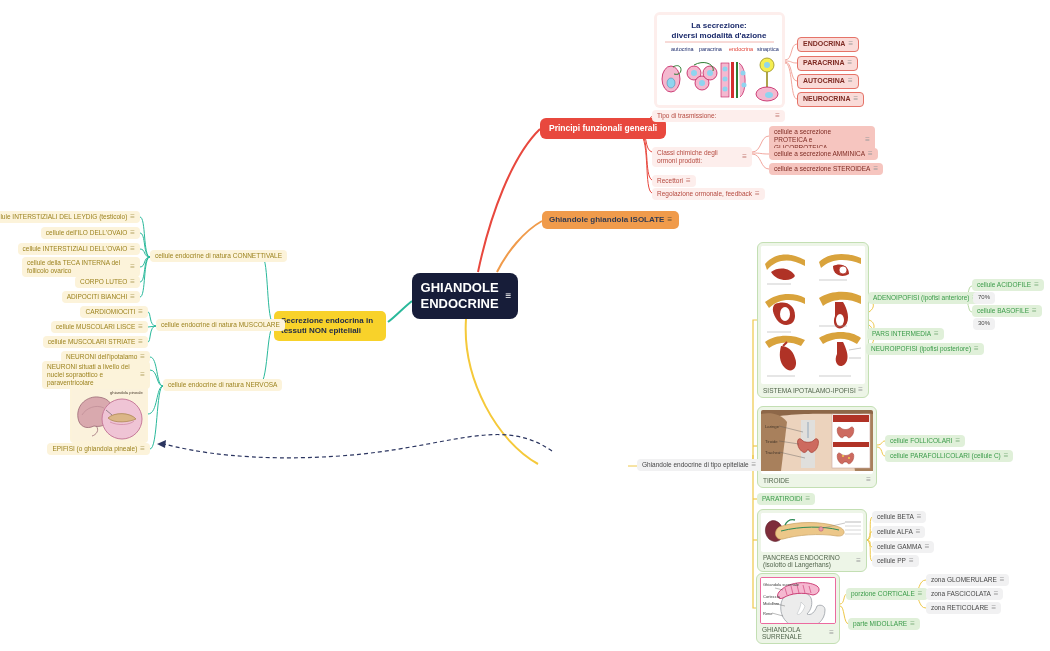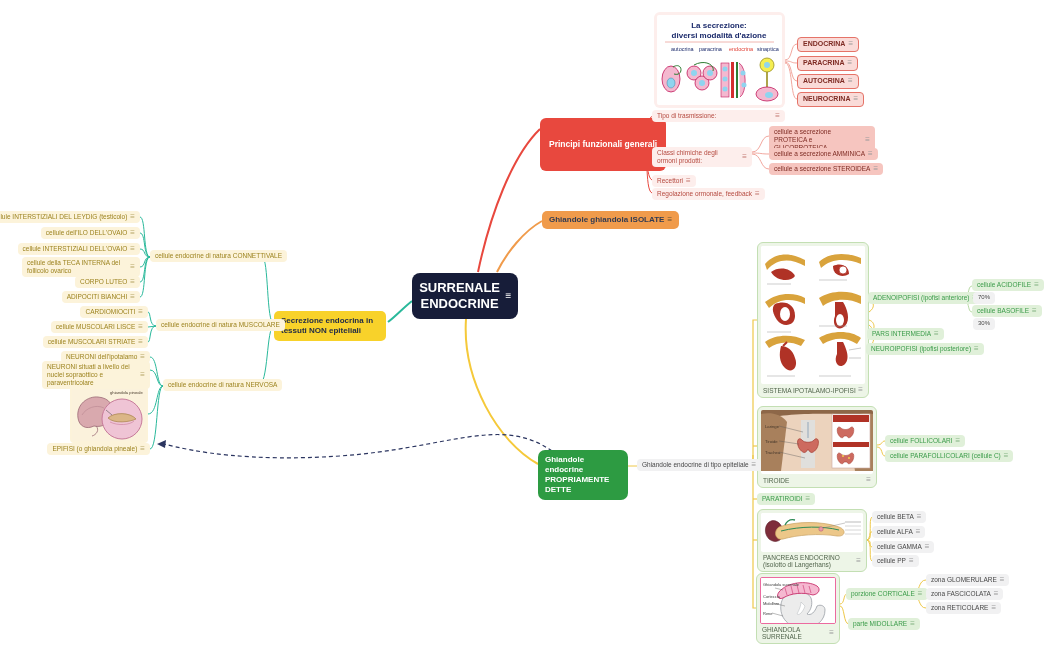--- a/index.html
+++ b/index.html
@@ -10,21 +10,21 @@
        border-radius: 4px; padding: 2px 5px; font-size: 6.5px; line-height: 1.25;
        white-space: nowrap; font-family: "Liberation Sans", sans-serif; }
   .wrap { white-space: normal; }
   .ni { color: #9a9a9a; font-size: 8px; line-height: 1; flex: 0 0 auto; font-weight: normal; }
   
   .center-node { left: 412px; top: 273px; width: 106px; height: 46px; background: #171d39;
        color: #fff; border-radius: 8px; font-size: 13px; font-weight: bold; justify-content: center;
        text-align: center; gap: 5px; }
   .center-node .ni { color: #fff; font-size: 10px; }
   .red-main { left: 540px; top: 118px; background: #e8483e; color: #fff; font-weight: bold;
-       font-size: 8.5px; padding: 21px 9px; border-radius: 6px; }
+       font-size: 8.5px; padding: 5px 9px; border-radius: 6px; }
   .red-leaf { background: #fdeeec; color: #b5493f; }
   .red-leaf .ni { color: #c47a73; }
   .pink-border { background: #fadbd8; border: 1px solid #e57368; color: #7e2b23; font-weight: bold; font-size: 7px; }
   .pink-solid { background: #f6c5bf; color: #7e2b23; }
   .orange-main { left: 542px; top: 211px; background: #f09b4b; color: #323b51; font-weight: bold;
        font-size: 8px; padding: 4px 7px; border-radius: 5px; }
   .orange-main .ni { color: #5b4a33; }
   .cream { background: #fcf3da; color: #9c831f; }
   .cream .ni { color: #b7a868; }
   .yellow-main { left: 274px; top: 311px; width: 112px; background: #f8d22a; color: #232d47;
@@ -111,21 +111,21 @@
     <path d="M840,606 C845,606 843,624 849,624" stroke="#eec84a" stroke-width="1" fill="none"></path>
     <path d="M914,593 C920,593 918,580 926,580" stroke="#eec84a" stroke-width="1" fill="none"></path>
     <path d="M914,594 L926,594" stroke="#eec84a" stroke-width="1" fill="none"></path>
     <path d="M914,595 C920,595 918,608 926,608" stroke="#eec84a" stroke-width="1" fill="none"></path>
 
     <path d="M552,451 C500,415 450,448 340,456 C250,462 195,452 164,444" stroke="#2b3560" stroke-width="1.2" stroke-dasharray="4 3" fill="none"></path>
     <polygon points="157,444 166,440 165,448" fill="#2b3560"></polygon>
   </svg>
 
   <div class="n center-node">
-    <span class="wrap" style="width:82px;">SURRENALE ENDOCRINE</span>
+    <span class="wrap" style="width:82px;">GHIANDOLE ENDOCRINE</span>
     <span class="ni">≡</span>
   </div>
 
   <div class="n red-main">
     <span>Principi funzionali generali</span>
   </div>
 
   <div class="img-node" style="left:654px; top:12px; width:131px; height:96px;">
     <div class="fig" style="width:125px; height:90px;">
       <svg width="125" height="90" viewBox="0 0 125 90">
@@ -292,23 +292,20 @@
       <path d="M36,30 C42,24 58,24 64,31 C58,34 42,36 36,30 Z" fill="#dbb687" stroke="#a8834f" stroke-width="0.7"></path>
       <path d="M38,34 C46,38 58,37 62,33" stroke="#c77b9a" stroke-width="0.6" fill="none"></path>
       <line x1="34" y1="22" x2="40" y2="27" stroke="#555" stroke-width="0.6"></line>
     </svg>
   </div>
   <div class="n cream" style="right:900px; top:443px;">
     <span>EPIFISI (o ghiandola pineale)</span>
       <span class="ni">≡</span>
   </div>
 
-  <div class="n green-main">
-    <span class="wrap">Ghiandole endocrine PROPRIAMENTE DETTE</span>
-  </div>
   <div class="n gray-leaf" style="left:637px; top:459px;">
     <span>Ghiandole endocrine di tipo epiteliale</span>
       <span class="ni">≡</span>
   </div>
 
   <div class="section-box" style="left:757px; top:242px; width:112px; height:156px;">
     <div class="fig">
       <svg width="104" height="135" viewBox="0 0 104 135">
         <rect width="104" height="135" fill="#fff"></rect>
 

